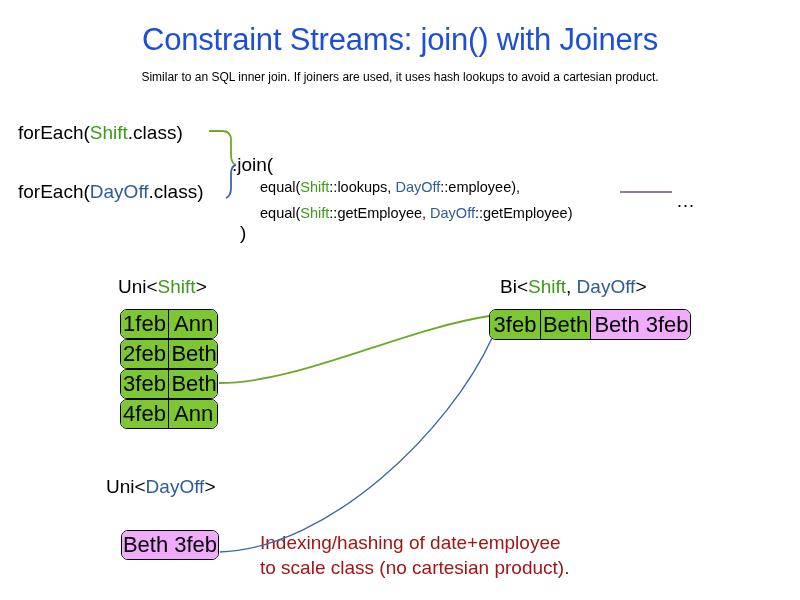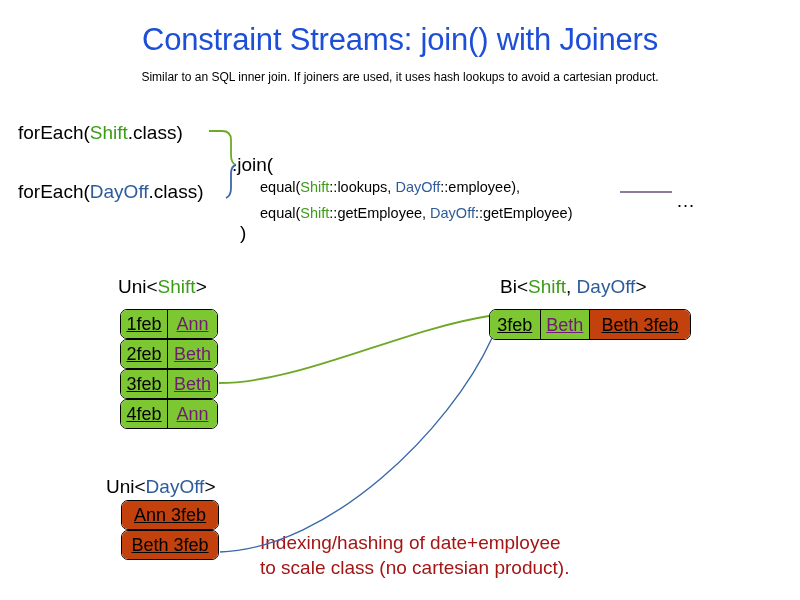--- a/index.html
+++ b/index.html
@@ -101,31 +101,30 @@
     border-radius: 7px;
     display: flex;
     align-items: stretch;
     overflow: hidden;
   }
   .cell {
     box-sizing: border-box;
     display: flex;
     align-items: center;
     justify-content: center;
-    font-size: 18px;
+    font-size: 22px;
     line-height: 20px;
     white-space: nowrap;
     padding: 8px 5px;
-    text-decoration: underline;
   }
   .green-bg { background: #7DC832; }
-  .blue-bg  { background: #c2410c; }
+  .blue-bg  { background: #f0abfc; }
   .cell-divider { border-right: 1.6px solid #000; }
   .txt-date  { color: #000; }
-  .txt-name  { color: #701a75; }
+  .txt-name  { color: #000000; }
   .txt-plain { color: #000; }
 
   
   .shift-row { left: 120px; width: 98px; height: 30px; }
   #shift-row-0 { top: 309px; }
   #shift-row-1 { top: 339px; }
   #shift-row-2 { top: 369px; }
   #shift-row-3 { top: 399px; }
   .shift-row .c-date { width: 48px; }
   .shift-row .c-name { width: 50px; }
@@ -199,23 +198,20 @@
   </div>
   <div class="box shift-row" id="shift-row-2">
     <div class="cell c-date green-bg cell-divider txt-date">3feb</div>
     <div class="cell c-name green-bg txt-name">Beth</div>
   </div>
   <div class="box shift-row" id="shift-row-3">
     <div class="cell c-date green-bg cell-divider txt-date">4feb</div>
     <div class="cell c-name green-bg txt-name">Ann</div>
   </div>
 
-  <div class="box dayoff-row" id="dayoff-row-0">
-    <div class="cell c-full blue-bg txt-plain">Ann 3feb</div>
-  </div>
   <div class="box dayoff-row" id="dayoff-row-1">
     <div class="cell c-full blue-bg txt-plain">Beth 3feb</div>
   </div>
 
   <div class="box" id="bi-row">
     <div class="cell c-date green-bg cell-divider txt-date">3feb</div>
     <div class="cell c-name green-bg cell-divider txt-name">Beth</div>
     <div class="cell c-pair blue-bg txt-plain">Beth 3feb</div>
   </div>
 

